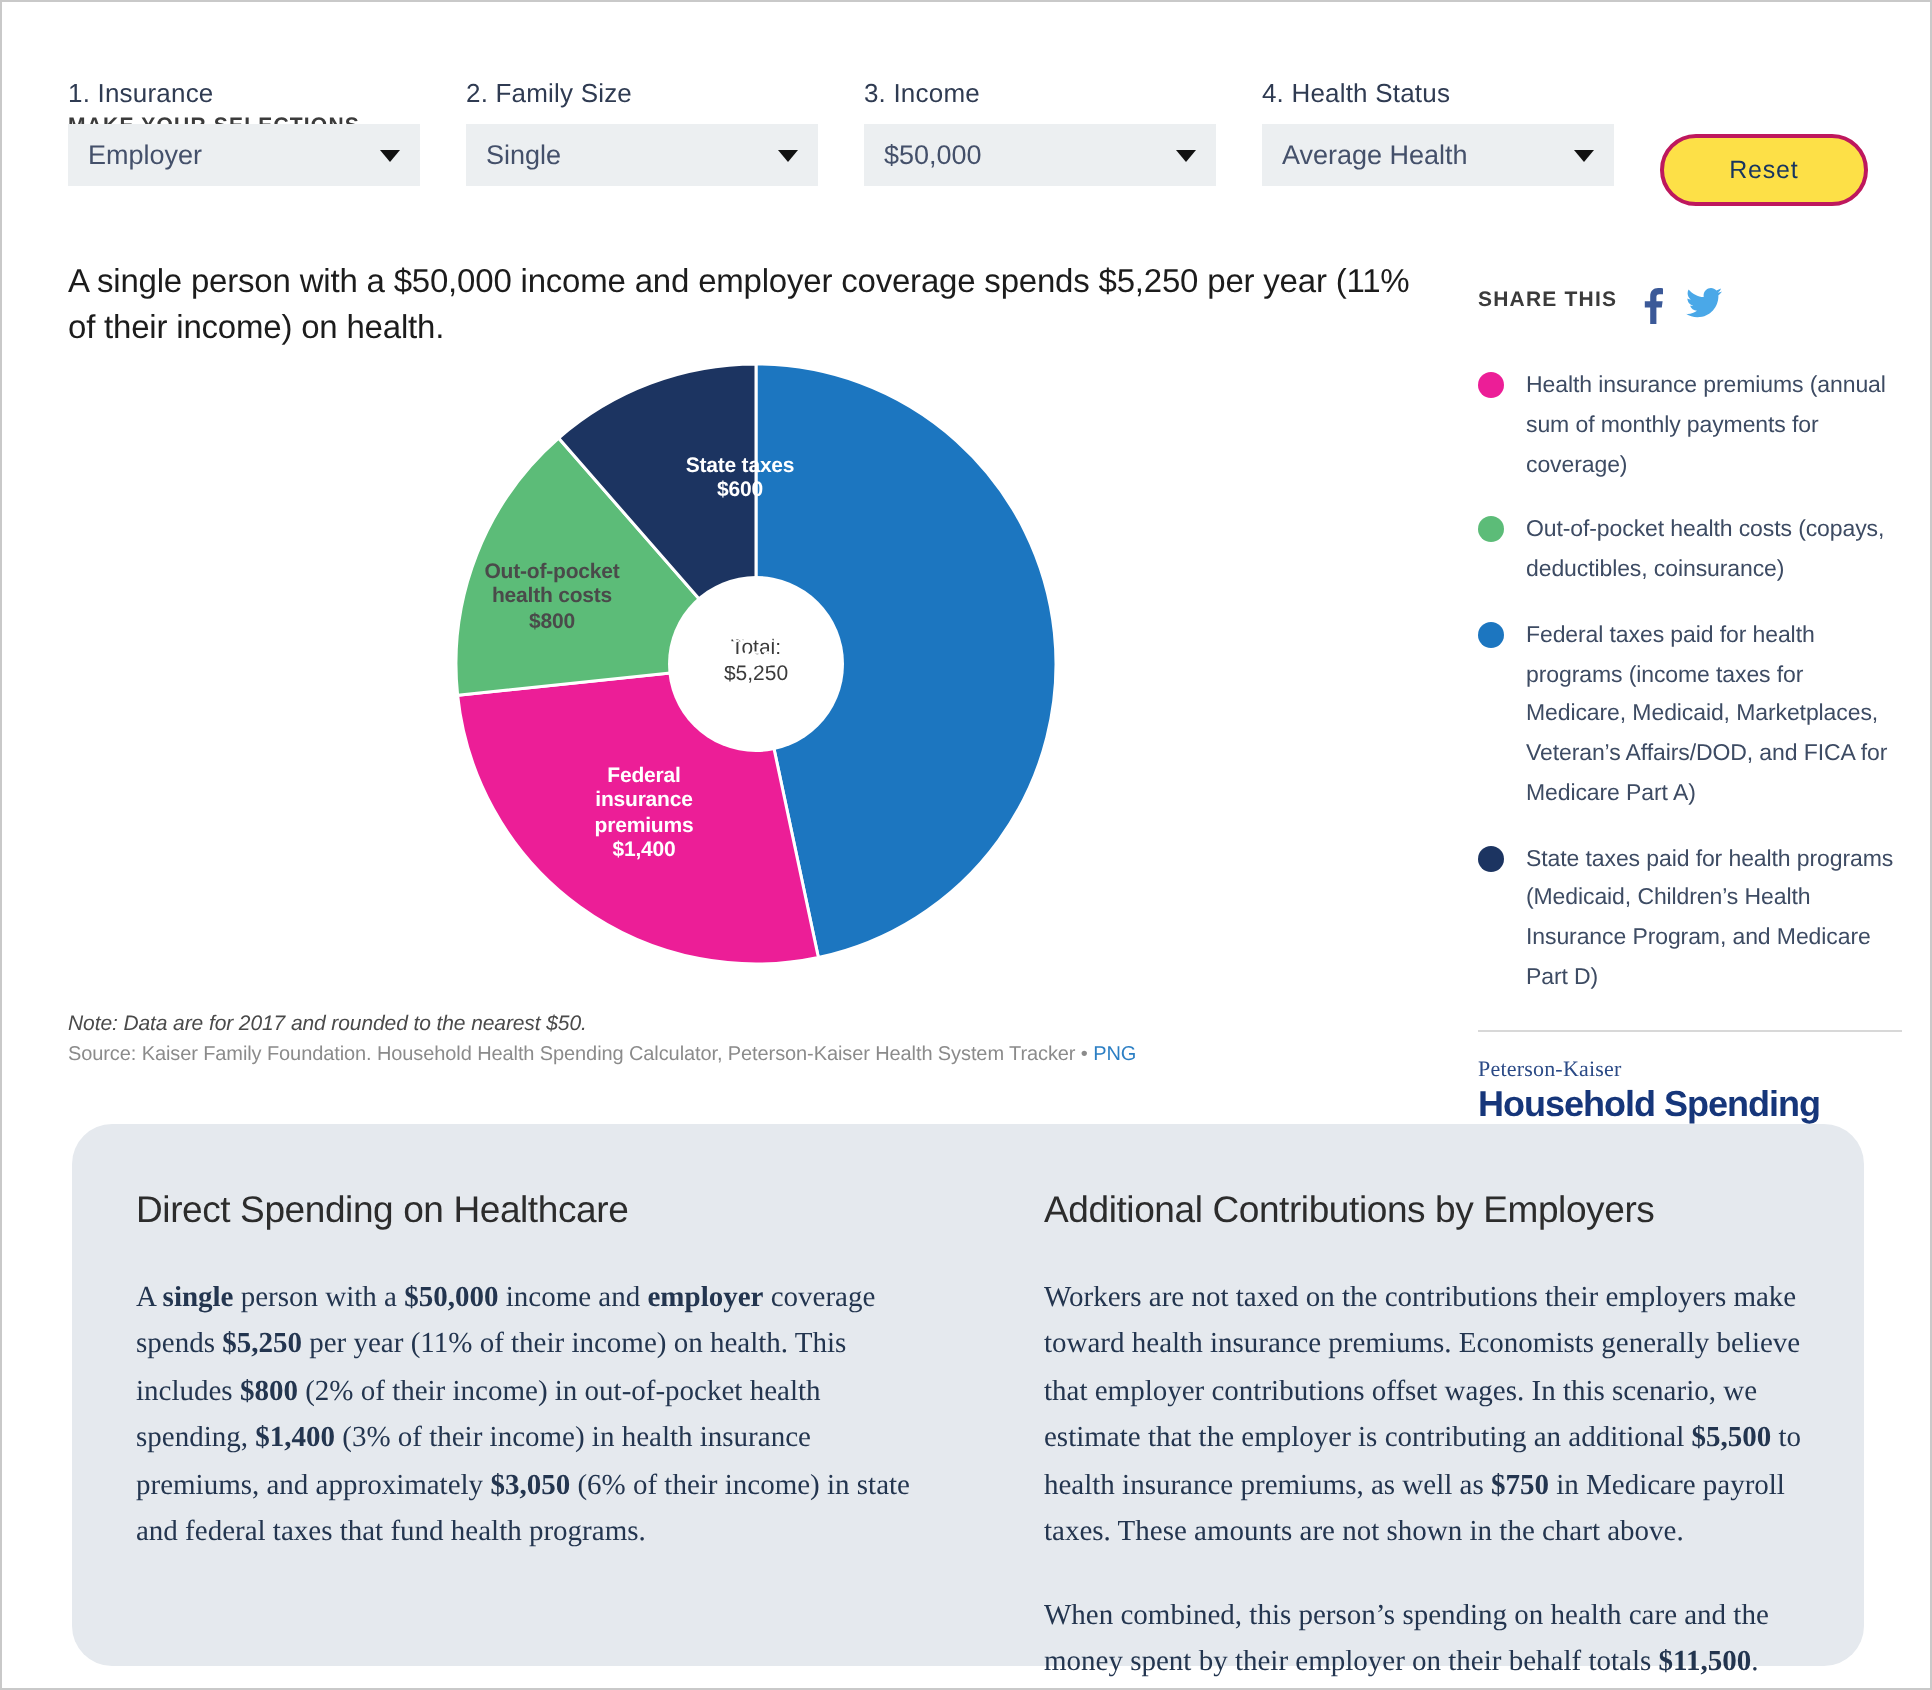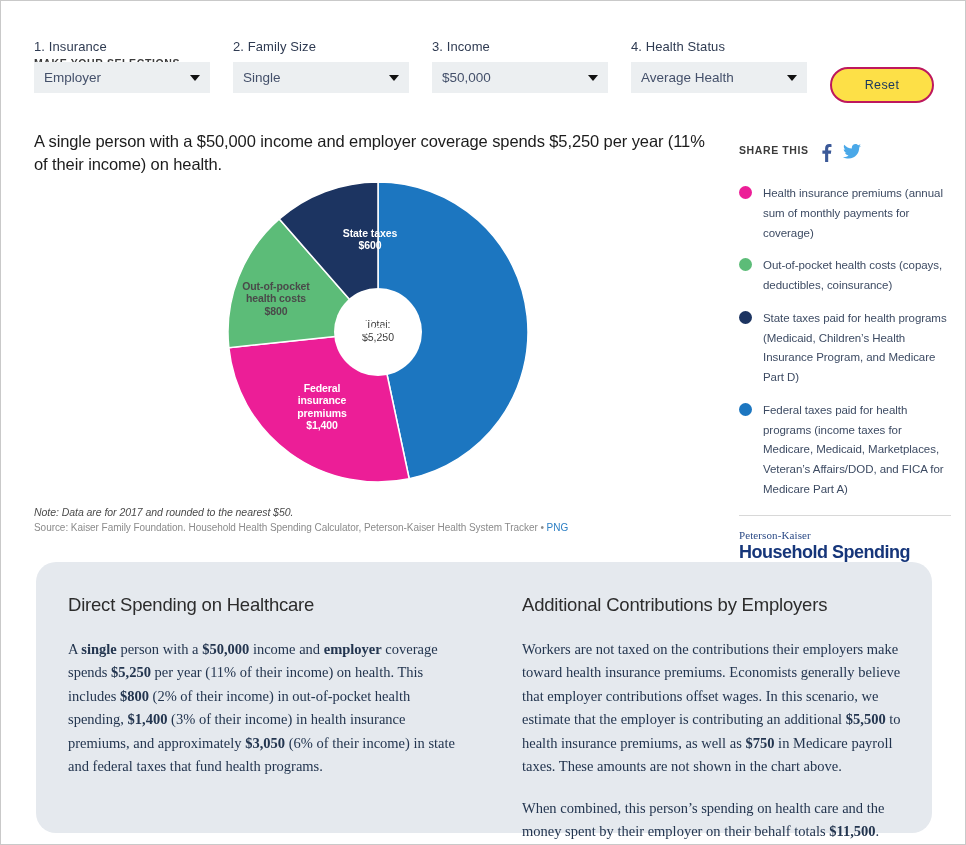--- a/index.html
+++ b/index.html
@@ -352,26 +352,26 @@
     <div id="legend-list">
         <div class="legend-item">
           <span class="legend-dot" style="background: rgb(236, 30, 151);"></span>
           <span class="legend-text">Health insurance premiums (annual sum of monthly payments for coverage)</span>
         </div>
         <div class="legend-item">
           <span class="legend-dot" style="background: rgb(92, 188, 120);"></span>
           <span class="legend-text">Out-of-pocket health costs (copays, deductibles, coinsurance)</span>
         </div>
         <div class="legend-item">
+          <span class="legend-dot" style="background: rgb(28, 118, 192);"></span>
+          <span class="legend-text">Federal taxes paid for health programs (income taxes for Medicare, Medicaid, Marketplaces, Veteran’s Affairs/DOD, and FICA for Medicare Part A)</span>
+        </div>
+        <div class="legend-item">
           <span class="legend-dot" style="background: rgb(28, 52, 97);"></span>
           <span class="legend-text">State taxes paid for health programs (Medicaid, Children’s Health Insurance Program, and Medicare Part D)</span>
-        </div>
-        <div class="legend-item">
-          <span class="legend-dot" style="background: rgb(28, 118, 192);"></span>
-          <span class="legend-text">Federal taxes paid for health programs (income taxes for Medicare, Medicaid, Marketplaces, Veteran’s Affairs/DOD, and FICA for Medicare Part A)</span>
         </div>
       </div>
     <div class="rail-divider"></div>
     <div class="logo-small">Peterson-Kaiser</div>
     <div class="logo-big">Household Spending Calculator</div>
   </div>
 
   <div class="panel">
     <div class="col left">
       <h2>Direct Spending on Healthcare</h2>

